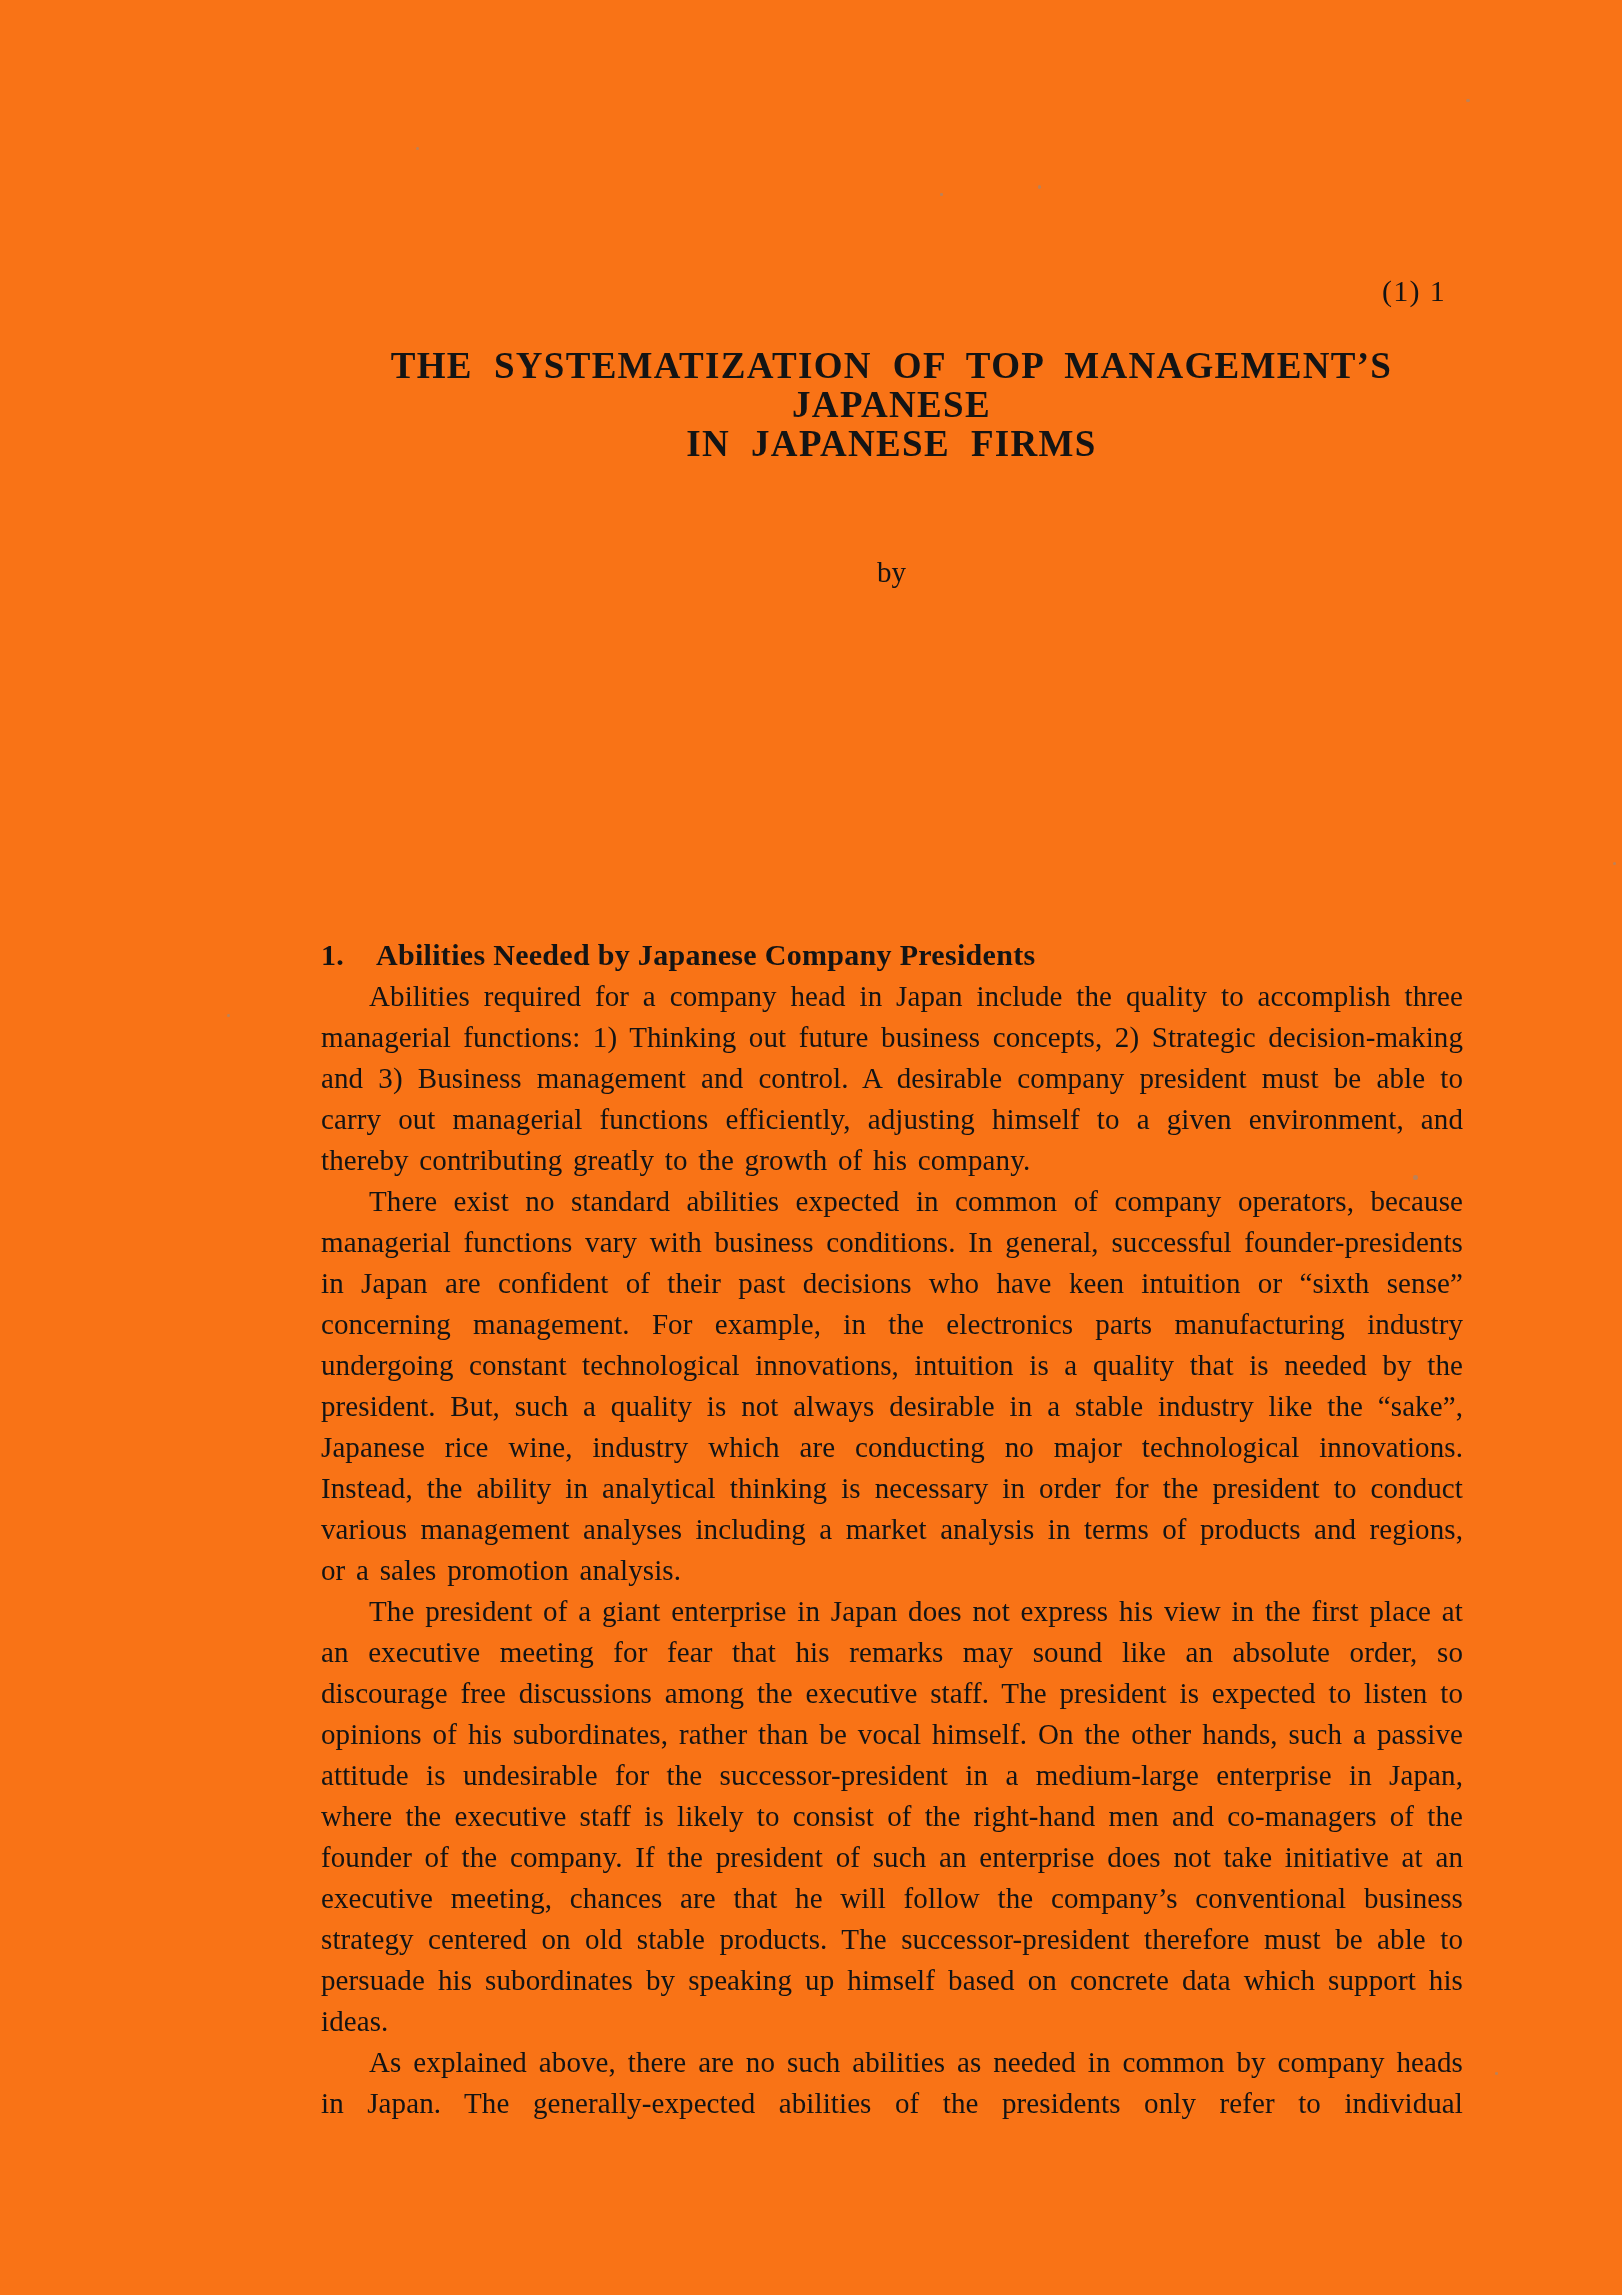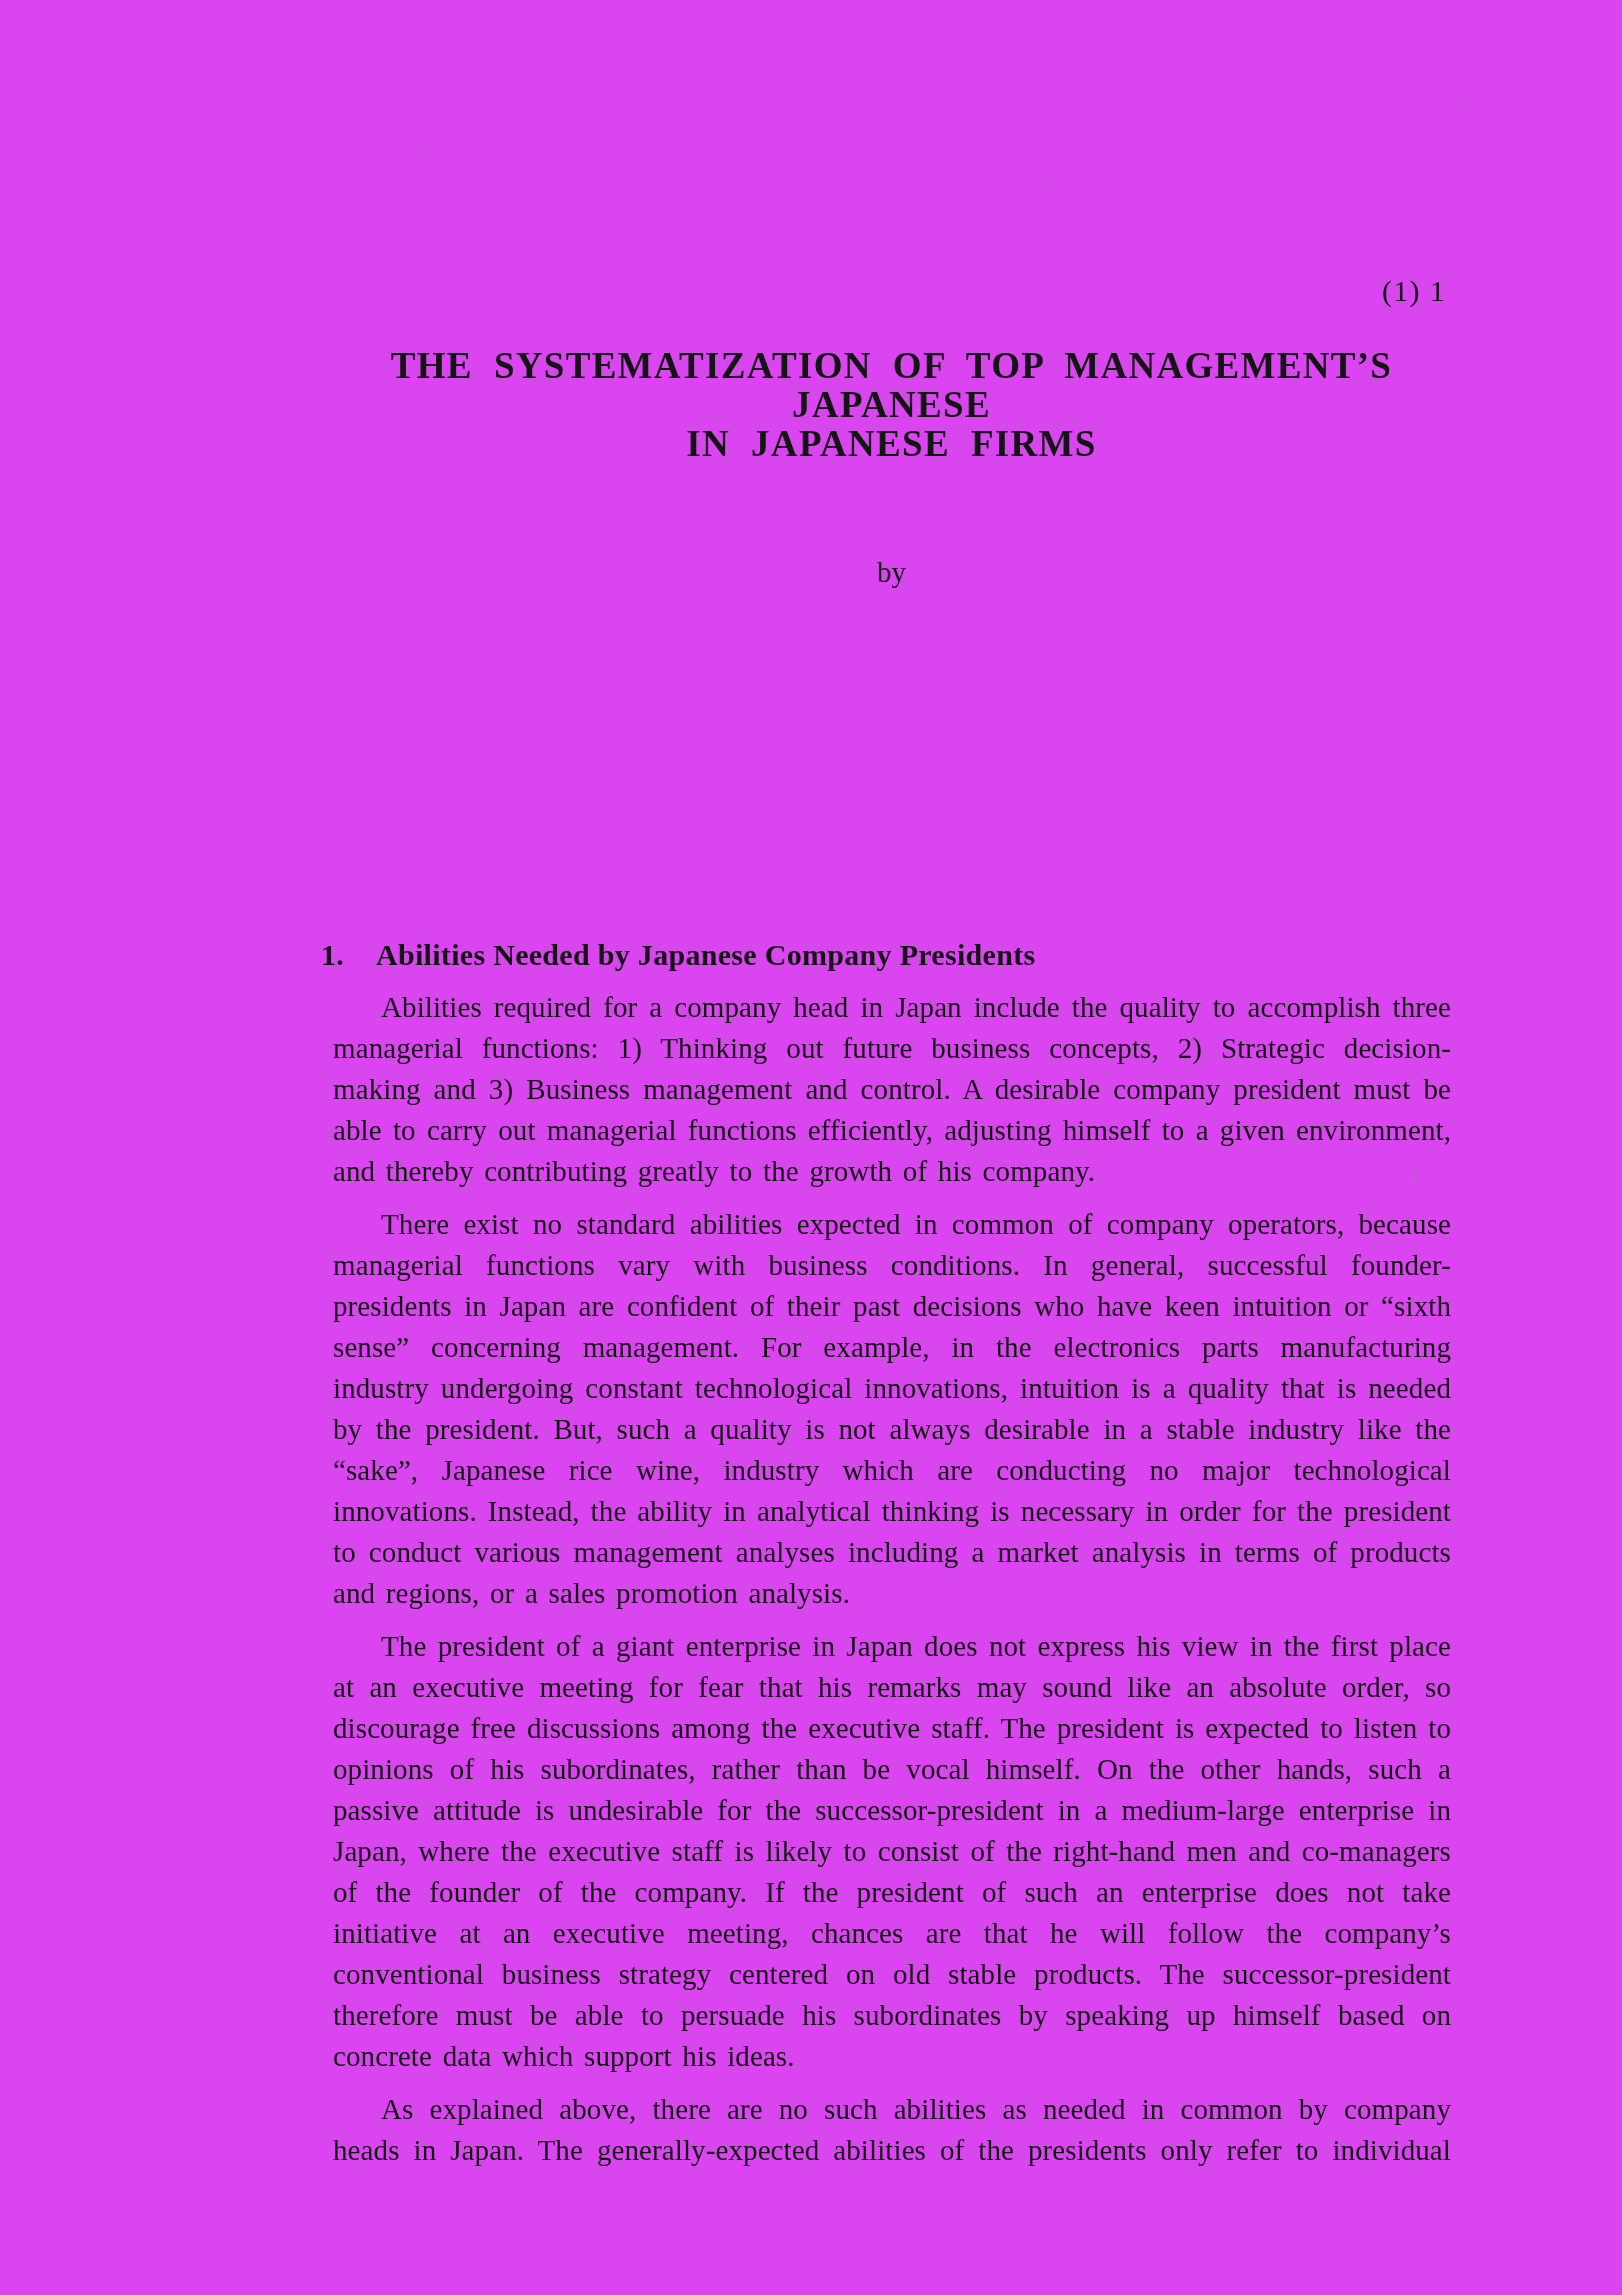--- a/index.html
+++ b/index.html
@@ -9,21 +9,21 @@
     height: 2295px;
     background: #fefefd;
     font-family: "Liberation Serif", "DejaVu Serif", serif;
     color: #141414;
     position: relative;
     overflow: hidden;
   }
   .page {
     position: absolute;
     inset: 0;
-    background: #d946ef;
+    background: #f97316;
   }
   .page-number {
     position: absolute;
     top: 274px;
     left: 321px;
     width: 1142px;
     text-align: right;
     padding-right: 17px;
     font-size: 30px;
     letter-spacing: 1.3px;
@@ -71,21 +71,21 @@
     font-size: 30px;
     font-weight: bold;
     line-height: 41px;
     letter-spacing: 0.3px;
   }
   .section-heading .sec-num {
     display: inline-block;
     width: 55px;
   }
   .para {
-    margin: 12px;
+    margin: 0;
     font-size: 29px;
     line-height: 41px;
     text-align: justify;
     text-indent: 48px;
     word-spacing: 3.3px;
     letter-spacing: 0.1px;
   }
   .para.continues { text-align-last: justify; }
   
   .speck {

